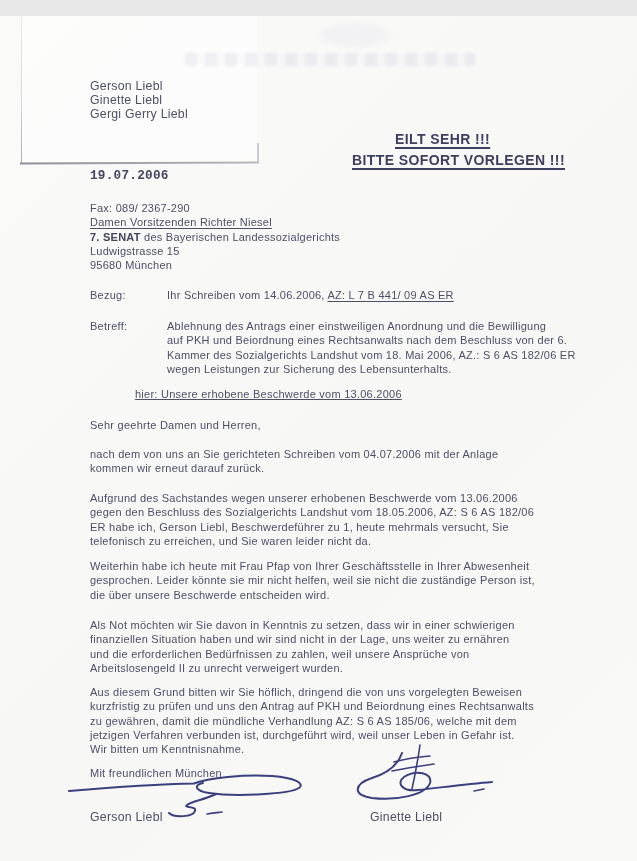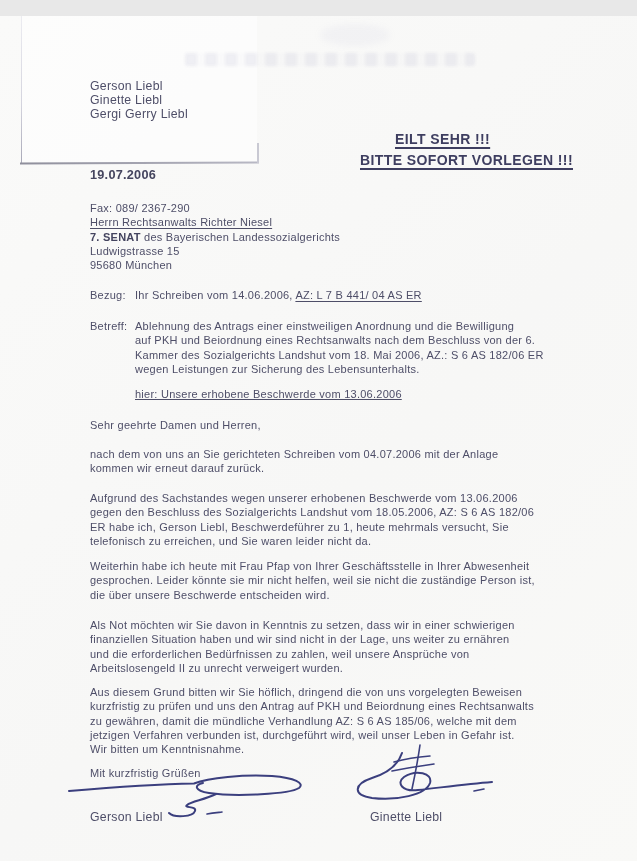--- a/index.html
+++ b/index.html
@@ -17,22 +17,22 @@
   .txt{font-size:11px;line-height:14.3px;white-space:pre-line;}
   .sender-line{font-size:12.3px;line-height:13.9px;}
   .bold{font-weight:700;color:#44445f;}
   .ul{text-decoration:underline;text-underline-offset:2px;}
   .urgency{
     font-size:14px;font-weight:700;color:#3e3e60;
     letter-spacing:0.4px;
     text-decoration:underline;text-decoration-thickness:1.5px;text-underline-offset:3px;
     white-space:nowrap;
   }
-  .date{font-size:12.7px;font-weight:700;color:#45455f;}
-  .row{display:flex;}
+  .date{font-size:12.7px;font-weight:700;color:#45455f;font-family:Liberation Mono, monospace;}
+  .row{display:flex;gap:32px;}
   .row .label{width:45px;flex:none;}
   .row .content{flex:1;}
   
   .edge-vline{left:21px;top:0;width:1px;height:147px;
     background:linear-gradient(#ececf1 0%,#d4d4de 60%,#a9a9b8 100%);}
   .fold-hline{left:20px;top:146px;width:239px;height:1.5px;
     background:linear-gradient(90deg,#8f8f9c,#b8b8c4);transform:rotate(-0.25deg);}
   .fold-vline{left:257px;top:127px;width:1.5px;height:20px;background:#c9c9d3;}
   .fold-panel{left:22px;top:0;width:235px;height:146px;background:rgba(255,255,255,0.55);}
   .bleed{left:185px;top:37px;width:290px;height:13px;border-radius:3px;
@@ -57,35 +57,35 @@
   <div class="abs bleed"></div>
   <div class="abs bleed2"></div>
 
   <div class="abs" style="left:90px;top:64px;">
     <div class="sender-line">Gerson Liebl</div>
     <div class="sender-line">Ginette Liebl</div>
     <div class="sender-line">Gergi Gerry Liebl</div>
   </div>
 
   <div class="abs urgency" style="left:395px;top:115px;">EILT SEHR !!!</div>
-  <div class="abs urgency" style="left:360px;top:136px;">BITTE SOFORT VORLEGEN !!!</div>
+  <div class="abs urgency" style="left:352px;top:136px;">BITTE SOFORT VORLEGEN !!!</div>
 
   <div class="abs date" style="left:90px;top:152px;">19.07.2006</div>
 
   <div class="abs" style="left:90px;top:185px;">
     <div class="txt">Fax: 089/ 2367-290</div>
-    <div class="txt ul">Herrn Rechtsanwalts Richter Niesel</div>
+    <div class="txt ul">Damen Vorsitzenden Richter Niesel</div>
     <div class="txt"><span class="bold">7. SENAT</span><span> des Bayerischen Landessozialgerichts</span></div>
     <div class="txt">Ludwigstrasse 15</div>
     <div class="txt">95680 München</div>
   </div>
 
   <div class="abs row txt" style="left:90px;top:272px;width:525px;">
     <span class="label">Bezug:</span>
-    <span class="content"><span>Ihr Schreiben vom 14.06.2006, </span><span class="ul">AZ: L 7 B 441/ 04 AS ER</span></span>
+    <span class="content"><span>Ihr Schreiben vom 14.06.2006, </span><span class="ul">AZ: L 7 B 441/ 09 AS ER</span></span>
   </div>
 
   <div class="abs row txt" style="left:90px;top:303px;width:525px;">
     <span class="label">Betreff:</span>
     <span class="content">Ablehnung des Antrags einer einstweiligen Anordnung und die Bewilligung
 auf PKH und Beiordnung eines Rechtsanwalts nach dem Beschluss von der 6.
 Kammer des Sozialgerichts Landshut vom 18. Mai 2006, AZ.: S 6 AS 182/06  ER
 wegen Leistungen zur Sicherung des Lebensunterhalts.</span>
   </div>
   <div class="abs txt" style="left:135px;top:371px;width:480px;text-decoration:underline;">hier:  Unsere erhobene Beschwerde vom 13.06.2006</div>
@@ -104,21 +104,21 @@
   <div class="abs txt" style="left:90px;top:602px;width:520px;">Als Not  möchten wir Sie davon in Kenntnis zu setzen, dass wir in einer schwierigen
 finanziellen Situation haben und wir sind nicht in der Lage, uns weiter zu ernähren
 und die erforderlichen Bedürfnissen zu zahlen, weil unsere Ansprüche von
 Arbeitslosengeld II zu unrecht verweigert wurden.</div>
   <div class="abs txt" style="left:90px;top:669px;width:520px;">Aus diesem Grund bitten wir Sie höflich, dringend die von uns vorgelegten Beweisen
 kurzfristig zu prüfen und uns den Antrag auf PKH und Beiordnung eines Rechtsanwalts
 zu gewähren, damit die mündliche Verhandlung AZ:  S 6 AS 185/06, welche mit dem
 jetzigen Verfahren verbunden ist, durchgeführt wird, weil unser Leben in Gefahr ist.
 Wir bitten um Kenntnisnahme.</div>
 
-  <div class="abs txt" style="left:90px;top:750px;">Mit kurzfristig Grüßen</div>
+  <div class="abs txt" style="left:90px;top:750px;">Mit freundlichen München</div>
 
   <svg class="abs sig" style="left:66px;top:758px;" width="245" height="48" viewBox="0 0 245 48">
     <path d="M3 17 C 50 13, 100 10, 128 9.5 C 142 4, 178 0, 206 2 C 229 4, 239 9, 233 14 C 224 20, 170 23, 143 19 C 128 16.5, 128 11, 137 9"></path>
     <path d="M150 20 C 138 26, 126 27, 121 31 C 117 34, 131 32, 129 37 C 127 43, 108 44, 103 39"></path>
     <path class="thin" d="M141 40 C 147 39, 152 38.5, 156 38"></path>
   </svg>
   <div class="abs name" style="left:90px;top:794px;">Gerson Liebl</div>
 
   <svg class="abs sig" style="left:350px;top:715px;" width="150" height="85" viewBox="0 0 150 85">
     <path d="M52 22 C 48 34, 38 42, 22 47 C 4 53, 2 64, 22 67 C 46 70, 76 64, 80 52 C 83 42, 66 38, 54 46 C 46 52, 52 61, 68 59 C 95 56, 118 53, 142 51"></path>

